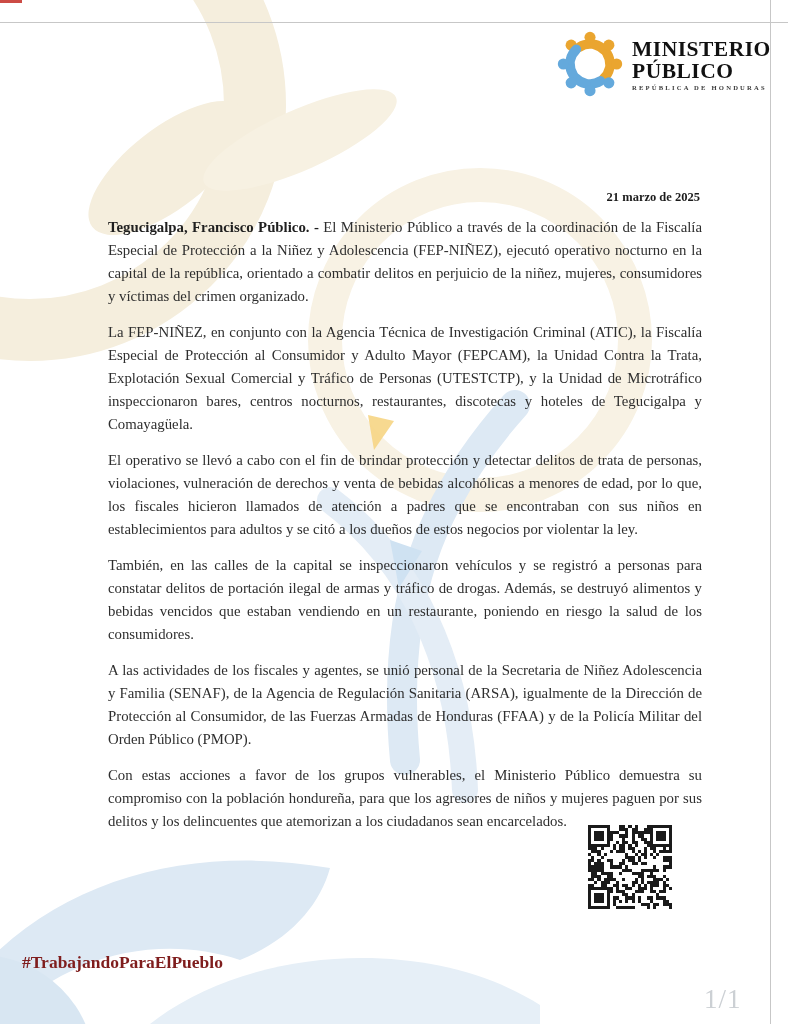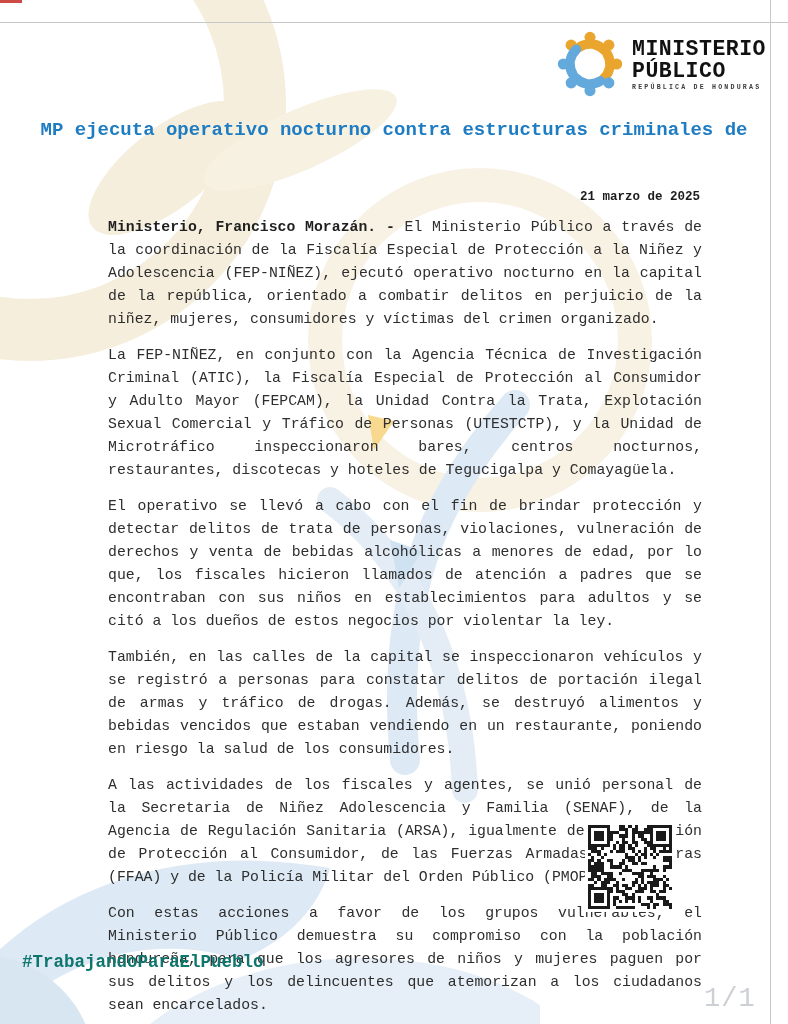--- a/index.html
+++ b/index.html
@@ -1,19 +1,19 @@
 <!DOCTYPE html>
 <html><head>
 <meta charset="utf-8">
 <style>
   html,body { margin:0; padding:0; background:#e9e9e9; }
   .page {
     position:relative; width:788px; height:1024px; margin:0 auto;
     background:#ffffff; overflow:hidden;
-    font-family:Liberation Mono, monospace; color:#2d2d2d;
+    font-family:Liberation Serif, serif; color:#2d2d2d;
   }
   .wm { position:absolute; inset:0; width:788px; height:1024px; pointer-events:none; }
   .top-rule { position:absolute; top:22px; left:0; width:788px; height:1px; background:#c7c7c7; }
   .right-rule { position:absolute; top:0; left:770px; width:1px; height:1024px; background:#c7c7c7; }
   .scan-artifact { position:absolute; top:0; left:0; width:22px; height:3px; background:#cc4b45; }
 
   
   .logo { position:absolute; top:24px; left:553px; width:210px; height:80px; display:flex; align-items:center; }
   .emblem { width:74px; height:74px; flex:0 0 auto; }
   .wordmark { margin-left:5px; }
@@ -95,27 +95,26 @@
         <circle cx="14" cy="50.00000000000001" r="7.5" fill="#64A9DC"></circle>
       </svg>
     <div class="wordmark">
       <div class="l1">MINISTERIO</div>
       <div class="l2">PÚBLICO</div>
       <div class="sub">REPÚBLICA DE HONDURAS</div>
     </div>
   </div>
 
   <h1 class="title" id="title" style="margin: 0px; color: rgb(30, 124, 194);">
-    <span>MP ejecuta operativo nocturno contra estructuras criminales de</span>
   </h1>
 
   <div class="date">21 marzo de 2025</div>
 
   <div class="body">
-    <p><b>Ministerio, Francisco Morazán. -</b><span> El Ministerio Público a través de la coordinación de la Fiscalía Especial de Protección a la Niñez y Adolescencia (FEP-NIÑEZ), ejecutó operativo nocturno en la capital de la república, orientado a combatir delitos en perjuicio de la niñez, mujeres, consumidores y víctimas del crimen organizado.</span></p>
+    <p><b>Tegucigalpa, Francisco Público. -</b><span> El Ministerio Público a través de la coordinación de la Fiscalía Especial de Protección a la Niñez y Adolescencia (FEP-NIÑEZ), ejecutó operativo nocturno en la capital de la república, orientado a combatir delitos en perjuicio de la niñez, mujeres, consumidores y víctimas del crimen organizado.</span></p>
     <p><span>La FEP-NIÑEZ, en conjunto con la Agencia Técnica de Investigación Criminal (ATIC), la Fiscalía Especial de Protección al Consumidor y Adulto Mayor (FEPCAM), la Unidad Contra la Trata, Explotación Sexual Comercial y Tráfico de Personas (UTESTCTP), y la Unidad de Microtráfico inspeccionaron bares, centros nocturnos, restaurantes, discotecas y hoteles de Tegucigalpa y Comayagüela.</span></p>
     <p><span>El operativo se llevó a cabo con el fin de brindar protección y detectar delitos de trata de personas, violaciones, vulneración de derechos y venta de bebidas alcohólicas a menores de edad, por lo que, los fiscales hicieron llamados de atención a padres que se encontraban con sus niños en establecimientos para adultos y se citó a los dueños de estos negocios por violentar la ley.</span></p>
     <p><span>También, en las calles de la capital se inspeccionaron vehículos y se registró a personas para constatar delitos de portación ilegal de armas y tráfico de drogas. Además, se destruyó alimentos y bebidas vencidos que estaban vendiendo en un restaurante, poniendo en riesgo la salud de los consumidores.</span></p>
     <p><span>A las actividades de los fiscales y agentes, se unió personal de la Secretaria de Niñez Adolescencia y Familia (SENAF), de la Agencia de Regulación Sanitaria (ARSA), igualmente de la Dirección de Protección al Consumidor, de las Fuerzas Armadas de Honduras (FFAA) y de la Policía Militar del Orden Público (PMOP).</span></p>
     <p><span>Con estas acciones a favor de los grupos vulnerables, el Ministerio Público demuestra su compromiso con la población hondureña, para que los agresores de niños y mujeres paguen por sus delitos y los delincuentes que atemorizan a los ciudadanos sean encarcelados.</span></p>
   </div>
 
   <svg class="qr" id="qr" viewBox="0 0 29 29" shape-rendering="crispEdges">
       <rect x="0" y="0" width="29" height="29" fill="#fff"></rect>
       <rect x="11" y="1" width="1" height="1" fill="#1a1a1a"></rect>
@@ -399,18 +398,18 @@
       <rect x="2" y="2" width="5" height="5" fill="#fff"></rect>
       <rect x="3" y="3" width="3" height="3" fill="#1a1a1a"></rect>
       <rect x="21" y="1" width="7" height="7" fill="#1a1a1a"></rect>
       <rect x="22" y="2" width="5" height="5" fill="#fff"></rect>
       <rect x="23" y="3" width="3" height="3" fill="#1a1a1a"></rect>
       <rect x="1" y="21" width="7" height="7" fill="#1a1a1a"></rect>
       <rect x="2" y="22" width="5" height="5" fill="#fff"></rect>
       <rect x="3" y="23" width="3" height="3" fill="#1a1a1a"></rect>
     </svg>
 
-  <div class="hashtags" style="color: #0f766e;">
+  <div class="hashtags" style="color: #7f1d1d;">
     <div>#TrabajandoParaElPueblo</div>
   </div>
   <div class="pageno">1/1</div>
 
 </div>
 
 </body></html>

